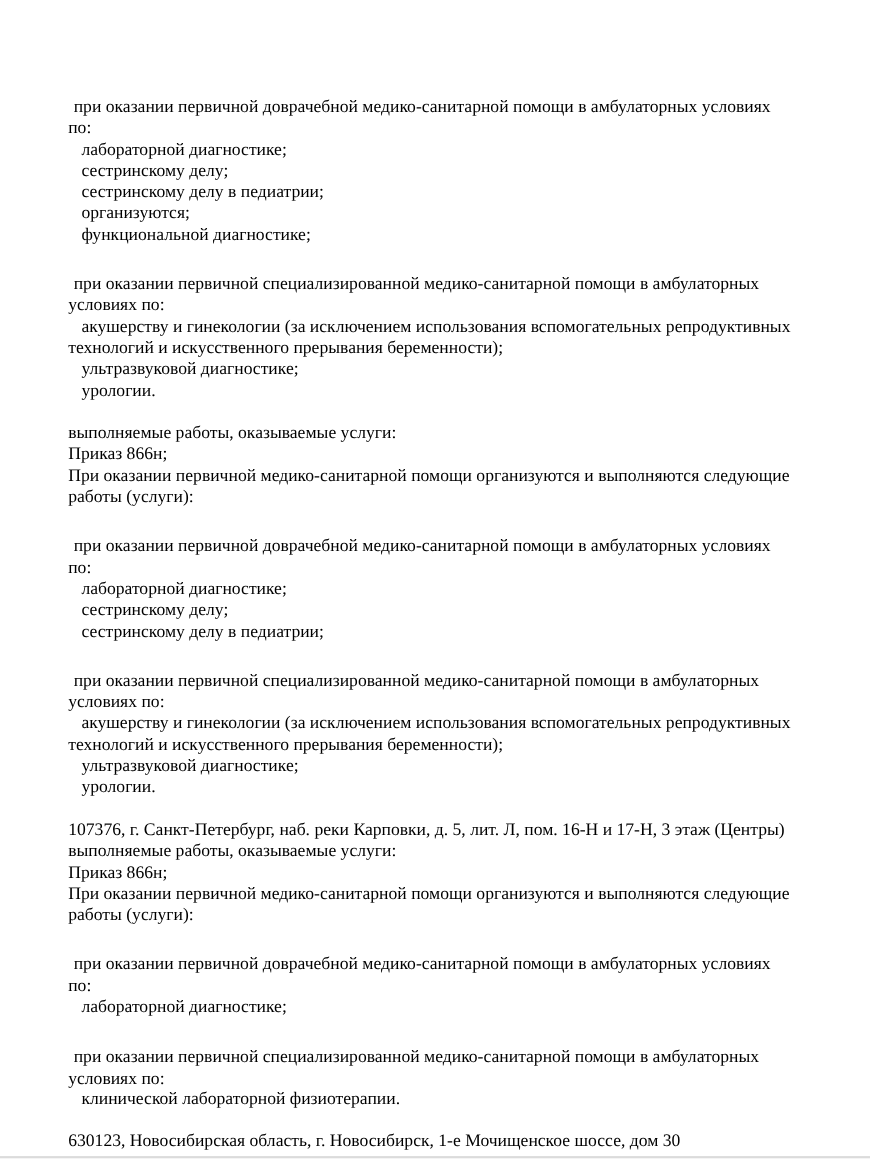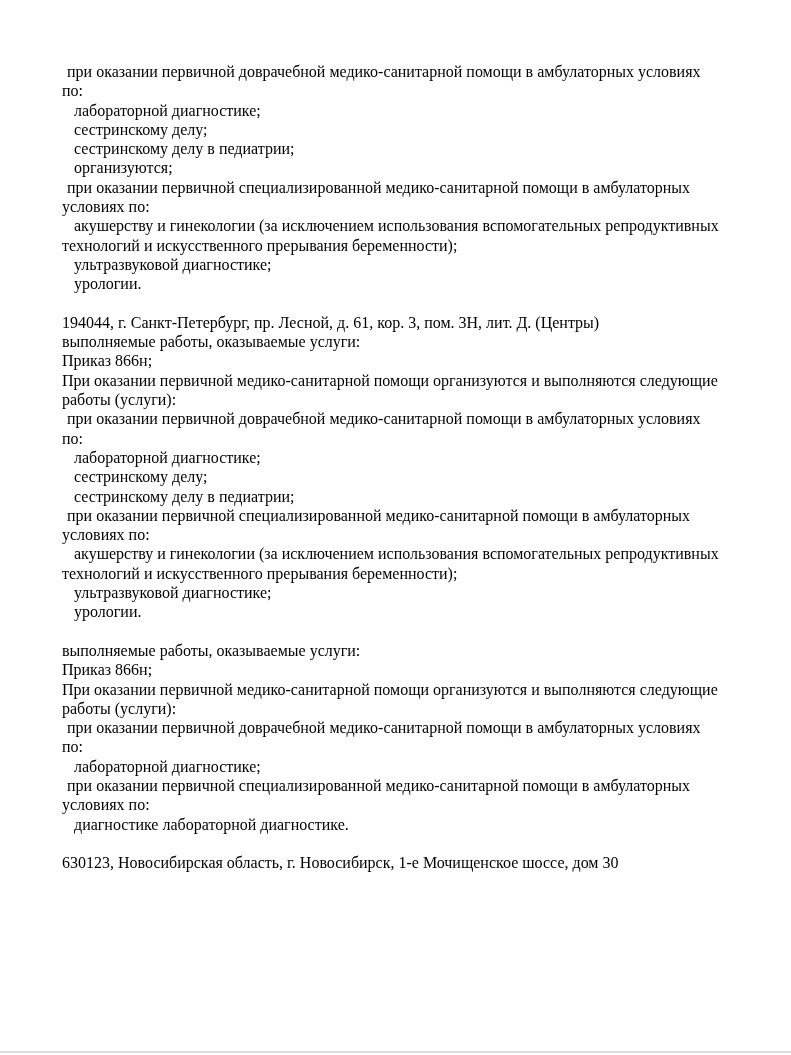--- a/index.html
+++ b/index.html
@@ -23,21 +23,21 @@
   .section {
     margin: 0;
   }
   .section + .section {
     margin-top: 19.3px; 
   }
   .line {
     white-space: nowrap;
   }
   .ind0 { padding-left: 0; }
-  .ind1 { padding-left: 5px; }
+  .ind1 { padding-left: 5px; margin-top: 26px; }
   .ind2 { padding-left: 12px; }
   .bottom-divider {
     position: absolute;
     left: 0;
     top: 1051px;
     width: 791px;
     height: 2px;
     background: #dbdbdb;
   }
 </style>
@@ -45,55 +45,56 @@
 <body>
 
 <div class="doc">
   <div class="section">
       <div class="line ind1">при оказании первичной доврачебной медико-санитарной помощи в амбулаторных условиях</div>
       <div class="line ind0">по:</div>
       <div class="line ind2">лабораторной диагностике;</div>
       <div class="line ind2">сестринскому делу;</div>
       <div class="line ind2">сестринскому делу в педиатрии;</div>
       <div class="line ind2">организуются;</div>
+      <div class="line ind2">функциональной диагностике;</div>
       <div class="line ind1">при оказании первичной специализированной медико-санитарной помощи в амбулаторных</div>
       <div class="line ind0">условиях по:</div>
       <div class="line ind2">акушерству и гинекологии (за исключением использования вспомогательных репродуктивных</div>
       <div class="line ind0">технологий и искусственного прерывания беременности);</div>
       <div class="line ind2">ультразвуковой диагностике;</div>
       <div class="line ind2">урологии.</div>
     </div>
   <div class="section">
-      <div class="line ind0">194044, г. Санкт-Петербург, пр. Лесной, д. 61, кор. 3, пом. 3Н, лит. Д. (Центры)</div>
       <div class="line ind0">выполняемые работы, оказываемые услуги:</div>
       <div class="line ind0">Приказ 866н;</div>
       <div class="line ind0">При оказании первичной медико-санитарной помощи организуются и выполняются следующие</div>
       <div class="line ind0">работы (услуги):</div>
       <div class="line ind1">при оказании первичной доврачебной медико-санитарной помощи в амбулаторных условиях</div>
       <div class="line ind0">по:</div>
       <div class="line ind2">лабораторной диагностике;</div>
       <div class="line ind2">сестринскому делу;</div>
       <div class="line ind2">сестринскому делу в педиатрии;</div>
       <div class="line ind1">при оказании первичной специализированной медико-санитарной помощи в амбулаторных</div>
       <div class="line ind0">условиях по:</div>
       <div class="line ind2">акушерству и гинекологии (за исключением использования вспомогательных репродуктивных</div>
       <div class="line ind0">технологий и искусственного прерывания беременности);</div>
       <div class="line ind2">ультразвуковой диагностике;</div>
       <div class="line ind2">урологии.</div>
     </div>
   <div class="section">
+      <div class="line ind0">107376, г. Санкт-Петербург, наб. реки Карповки, д. 5, лит. Л, пом. 16-Н и 17-Н, 3 этаж (Центры)</div>
       <div class="line ind0">выполняемые работы, оказываемые услуги:</div>
       <div class="line ind0">Приказ 866н;</div>
       <div class="line ind0">При оказании первичной медико-санитарной помощи организуются и выполняются следующие</div>
       <div class="line ind0">работы (услуги):</div>
       <div class="line ind1">при оказании первичной доврачебной медико-санитарной помощи в амбулаторных условиях</div>
       <div class="line ind0">по:</div>
       <div class="line ind2">лабораторной диагностике;</div>
       <div class="line ind1">при оказании первичной специализированной медико-санитарной помощи в амбулаторных</div>
       <div class="line ind0">условиях по:</div>
-      <div class="line ind2">диагностике лабораторной диагностике.</div>
+      <div class="line ind2">клинической лабораторной физиотерапии.</div>
     </div>
   <div class="section">
       <div class="line ind0">630123, Новосибирская область, г. Новосибирск, 1-е Мочищенское шоссе, дом 30</div>
     </div>
 </div>
 
 <div class="bottom-divider"></div>
 
 </body></html>

